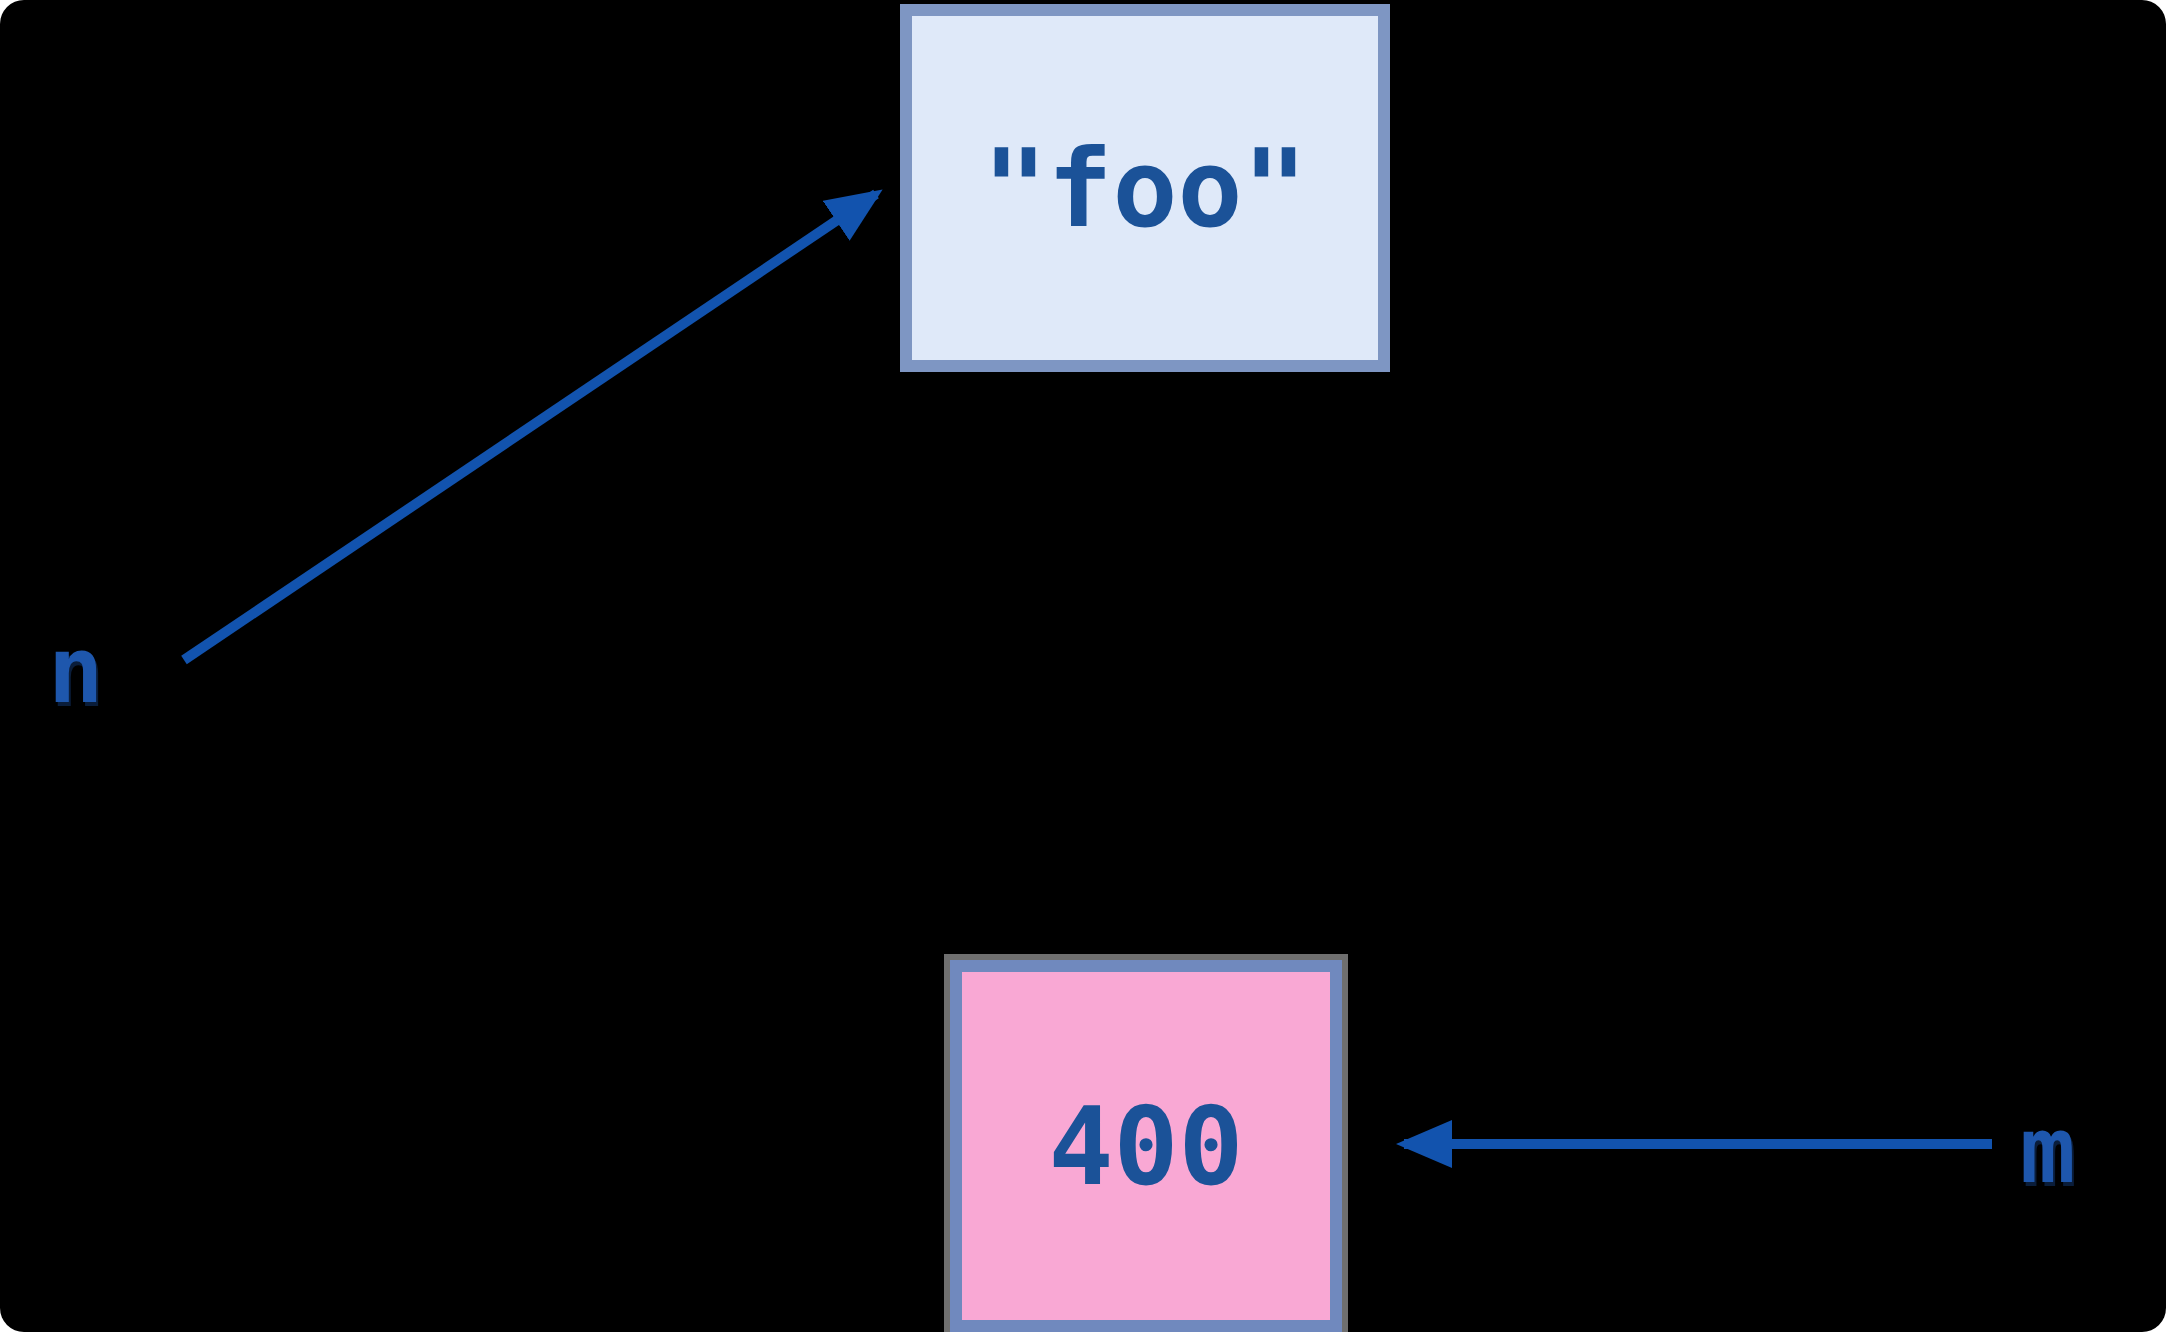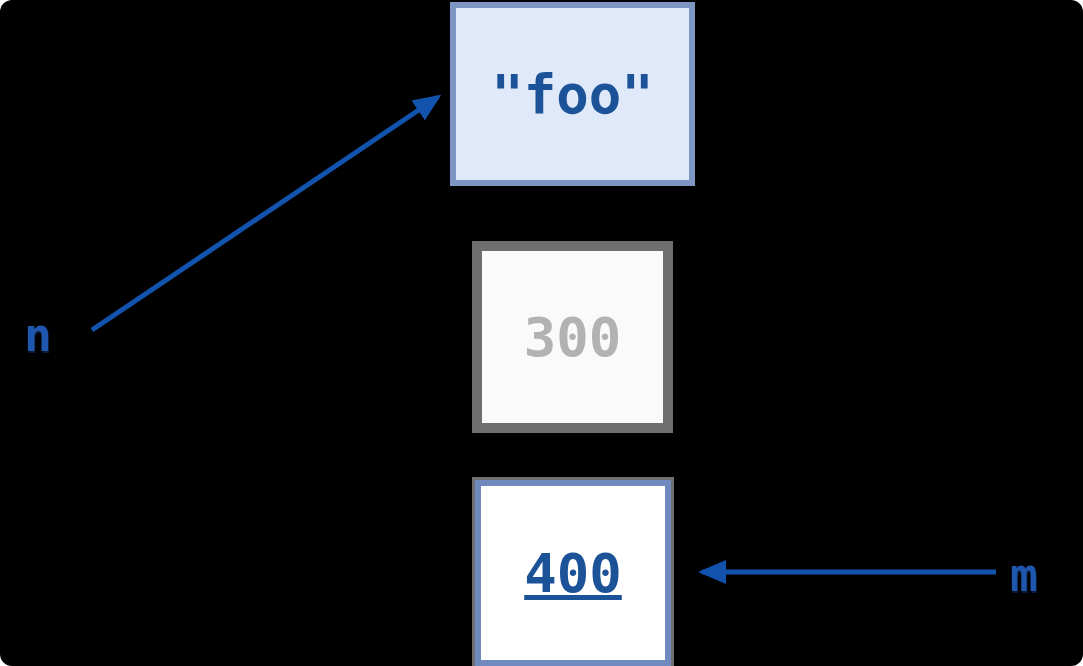--- a/index.html
+++ b/index.html
@@ -43,26 +43,25 @@
     left: 472px; top: 241px;
     width: 201px; height: 192px;
     background: #fafafa;
     border: 10px solid #6f6f6f;
     color: #b2b2b2;
     font-size: 54px;
   }
   .box-400 {
     left: 475px; top: 480px;
     width: 196px; height: 186px;
-    background: #ffffff;
+    background: #f9a8d4;
     border: 6px solid #7089be;
     outline: 3px solid #6f6f6f;
     color: #1b5298;
     font-size: 54px;
-    text-decoration: underline;
   }
   .var-label {
     position: absolute;
     color: #1e57ad;
     font-size: 46px;
     font-weight: bold;
     line-height: 1;
     text-shadow: 1px 2px 0 #0a1d3a;
   }
   .label-n { left: 24px; top: 312px; }
@@ -84,21 +83,18 @@
   </svg>
 
   <div class="var-label label-n">n</div>
 
   <div class="var-label label-m">m</div>
 
   <div class="obj-box box-foo">
     <span>"foo"</span>
   </div>
 
-  <div class="obj-box box-300">
-    <span>300</span>
-  </div>
 
   <div class="obj-box box-400">
     <span>400</span>
   </div>
 
 </div>
 
 </body></html>

